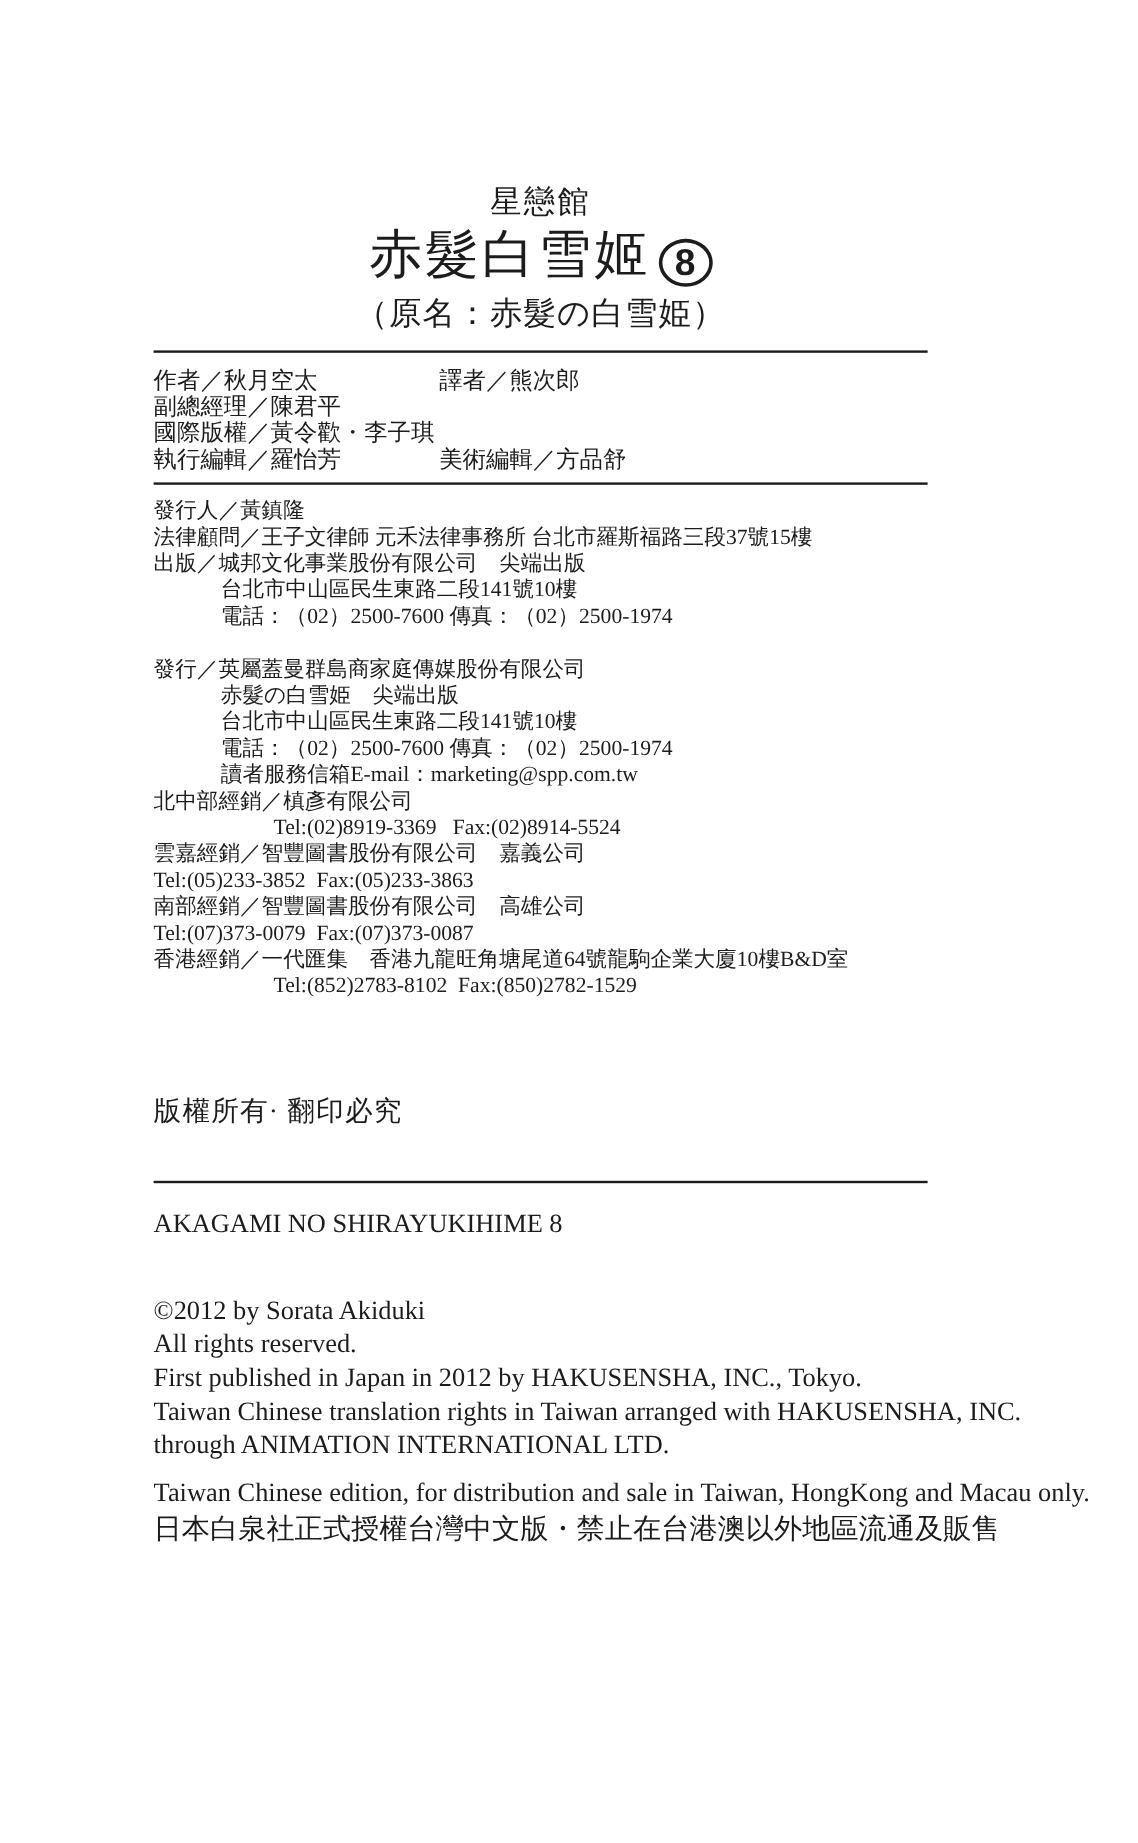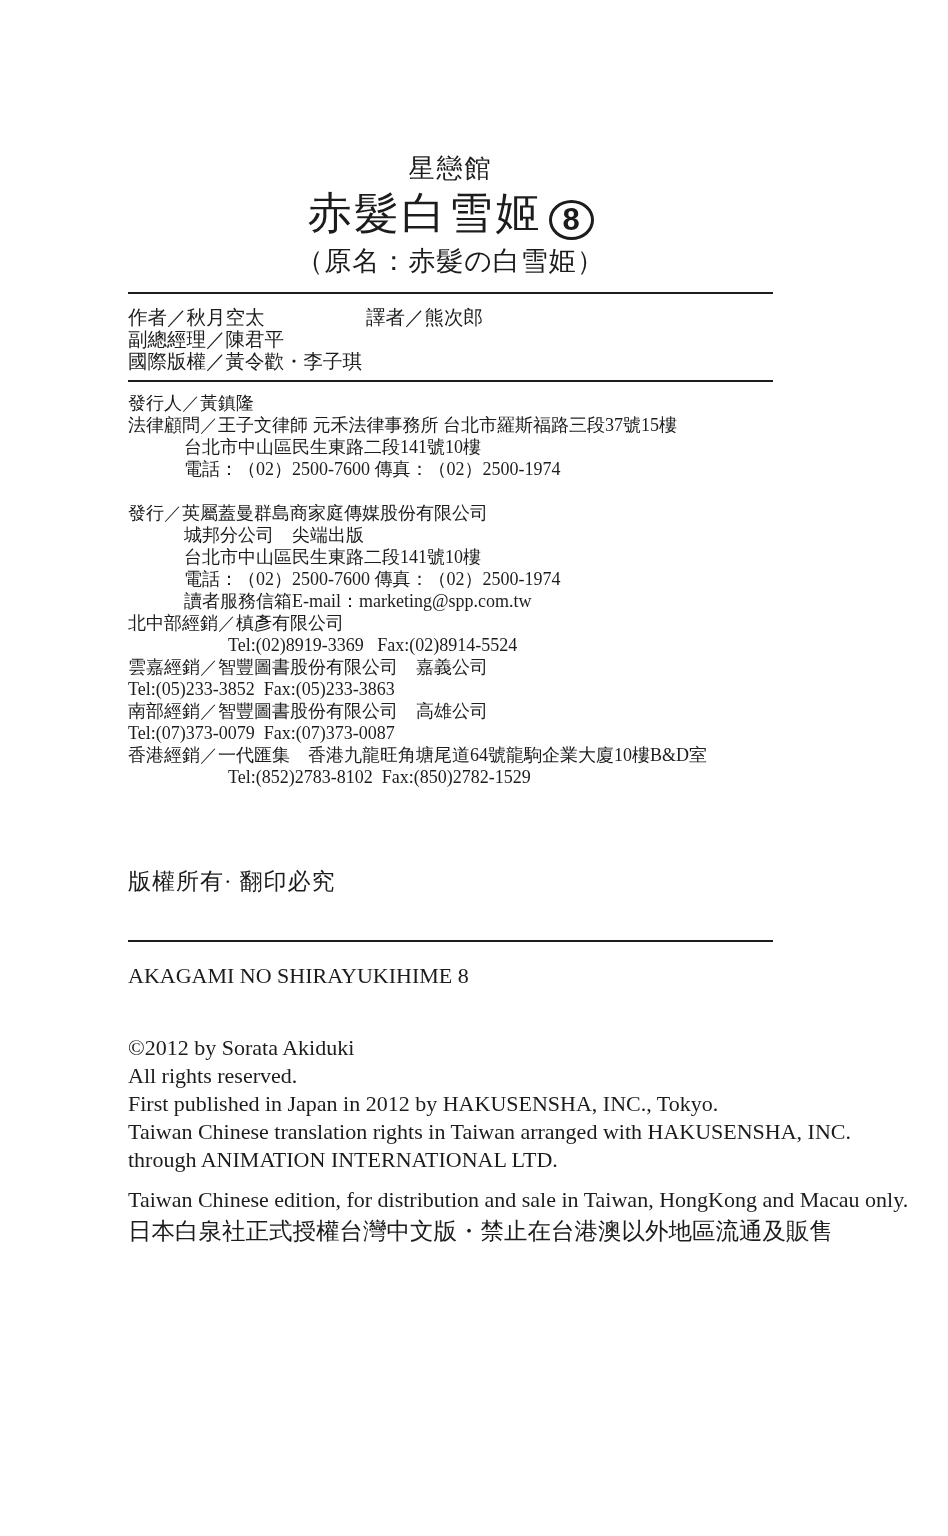--- a/index.html
+++ b/index.html
@@ -121,31 +121,36 @@
         <span>譯者／熊次郎</span>
       </div>
       <div class="credits-row">
         <span>副總經理／陳君平</span>
         <span></span>
       </div>
       <div class="credits-row">
         <span>國際版權／黃令歡・李子琪</span>
         <span></span>
       </div>
+      <div class="credits-row">
+        <span>執行編輯／羅怡芳</span>
+        <span>美術編輯／方品舒</span>
+      </div>
     </div>
 
     <hr class="rule rule-2">
 
     <div class="publishing">
       <div class="pub-line">發行人／黃鎮隆</div>
       <div class="pub-line">法律顧問／王子文律師 元禾法律事務所 台北市羅斯福路三段37號15樓</div>
+      <div class="pub-line">出版／城邦文化事業股份有限公司　尖端出版</div>
       <div class="pub-line ind1">台北市中山區民生東路二段141號10樓</div>
       <div class="pub-line ind1">電話：（02）2500-7600 傳真：（02）2500-1974</div>
       <div class="pub-line gap-above">發行／英屬蓋曼群島商家庭傳媒股份有限公司</div>
-      <div class="pub-line ind1">城邦分公司　尖端出版</div>
+      <div class="pub-line ind1">赤髮の白雪姫　尖端出版</div>
       <div class="pub-line ind1">台北市中山區民生東路二段141號10樓</div>
       <div class="pub-line ind1">電話：（02）2500-7600 傳真：（02）2500-1974</div>
       <div class="pub-line ind1">讀者服務信箱E-mail：marketing@spp.com.tw</div>
       <div class="pub-line">北中部經銷／槙彥有限公司</div>
       <div class="pub-line ind2">Tel:(02)8919-3369   Fax:(02)8914-5524</div>
       <div class="pub-line">雲嘉經銷／智豐圖書股份有限公司　嘉義公司</div>
       <div class="pub-line ind3">Tel:(05)233-3852  Fax:(05)233-3863</div>
       <div class="pub-line">南部經銷／智豐圖書股份有限公司　高雄公司</div>
       <div class="pub-line ind3">Tel:(07)373-0079  Fax:(07)373-0087</div>
       <div class="pub-line">香港經銷／一代匯集　香港九龍旺角塘尾道64號龍駒企業大廈10樓B&amp;D室</div>

